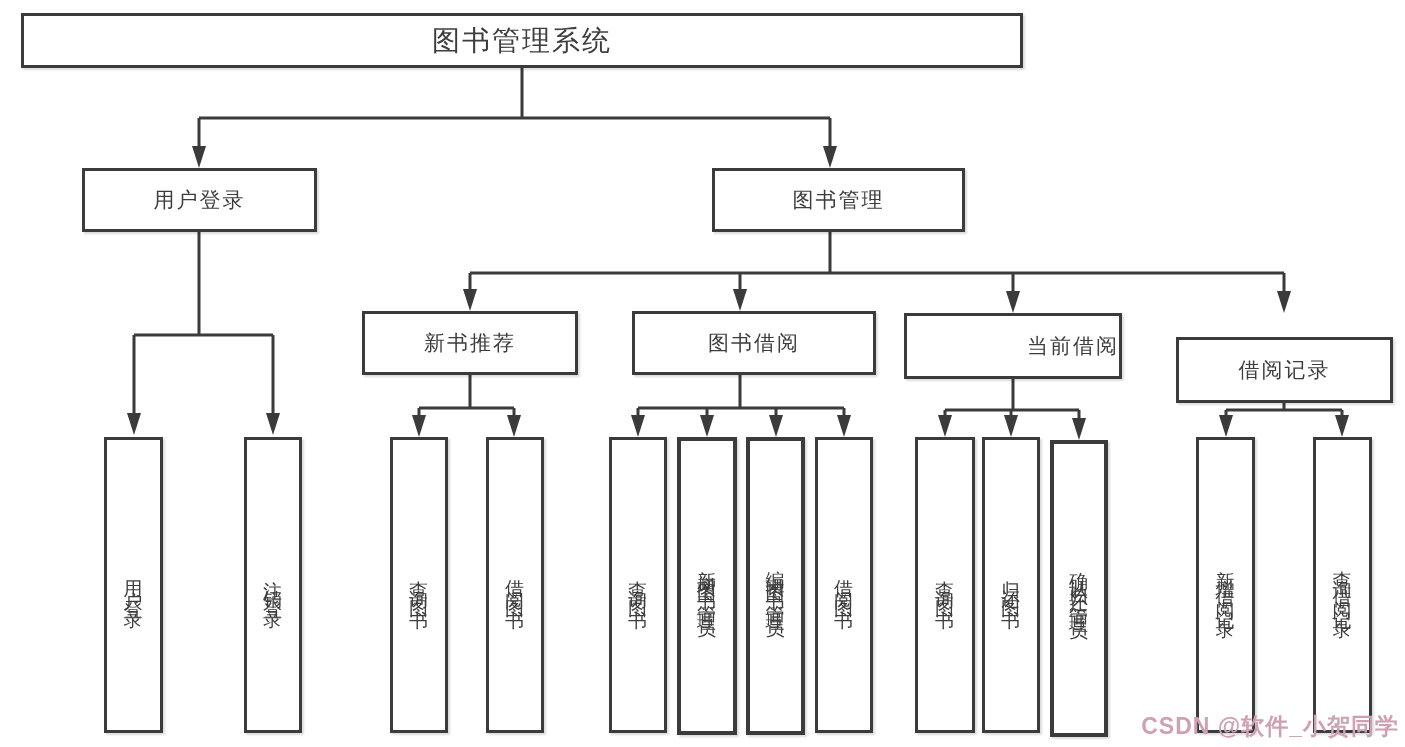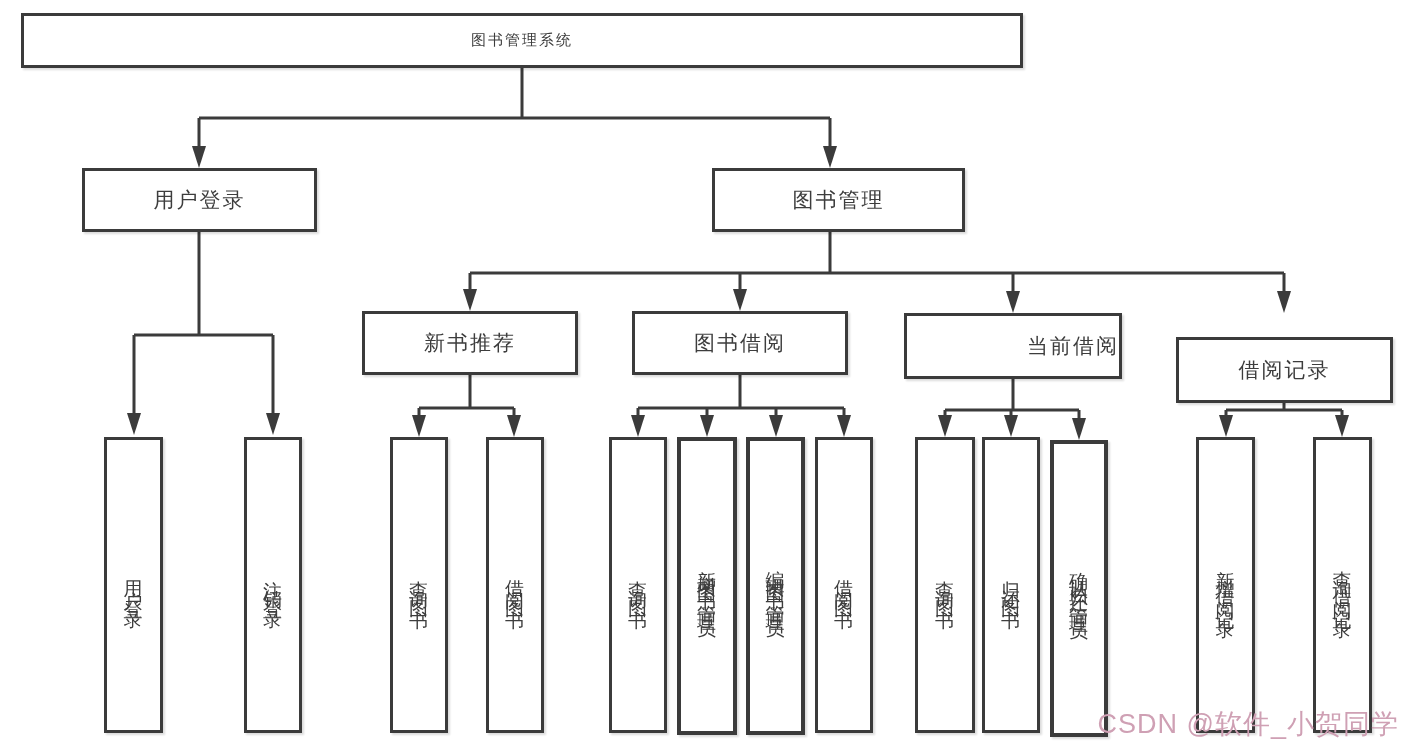--- a/index.html
+++ b/index.html
@@ -14,37 +14,38 @@
   .node{
     position:absolute;
     box-sizing:border-box;
     background:#ffffff;
     border:3px solid #3b3b3b;
     color:#3d3d3d;
     display:flex;align-items:center;justify-content:center;
     box-shadow:2px 2px 2px rgba(0,0,0,0.14);
   }
   .h-node{font-size:21px;letter-spacing:2px;white-space:nowrap;}
-  .root-node{font-size:15px;letter-spacing:2px;}
+  .root-node{font-size:28px;letter-spacing:2px;}
   .v-node{font-size:19px;}
   .v-node .vtext{
     writing-mode:vertical-rl;
     text-orientation:mixed;
     letter-spacing:10px;
     line-height:1;
   }
   .v-node.dense .vtext{letter-spacing:7px;}
   .thick{border-width:4px;}
   #watermark{
     position:absolute;
     right:6px;bottom:5px;
-    font-size:27px;
+    font-size:23px;
     color:#cfa0b4;
     letter-spacing:1px;
     white-space:nowrap;
+    font-weight:bold;
   }
 </style>
 </head>
 <body>
 
 <div id="canvas">
 
   <svg id="connectors" viewBox="0 0 1405 747" xmlns="http://www.w3.org/2000/svg">
     <g stroke="#3b3b3b" stroke-width="3" fill="none">
 
@@ -92,21 +93,21 @@
   <div class="node h-node" style="left:82px;top:168px;width:235px;height:64px;">
     <span>用户登录</span>
   </div>
   <div class="node h-node" style="left:712px;top:168px;width:253px;height:64px;font-family:Liberation Serif, serif;">
     <span>图书管理</span>
   </div>
 
   <div class="node h-node" style="left:362px;top:311px;width:216px;height:64px;font-family:Liberation Mono, monospace;">
     <span>新书推荐</span>
   </div>
-  <div class="node h-node" style="left:632px;top:311px;width:216px;height:64px;align-items:center;">
+  <div class="node h-node" style="left:632px;top:311px;width:244px;height:64px;align-items:center;">
     <span>图书借阅</span>
   </div>
   <div class="node h-node" style="left:904px;top:313px;width:218px;height:66px;justify-content:flex-end;">
     <span>当前借阅</span>
   </div>
   <div class="node h-node" style="left:1176px;top:313px;width:217px;height:66px;margin-top:24px;">
     <span>借阅记录</span>
   </div>
 
   <div class="node v-node" style="left:104px;top:437px;width:59px;height:296px;">

